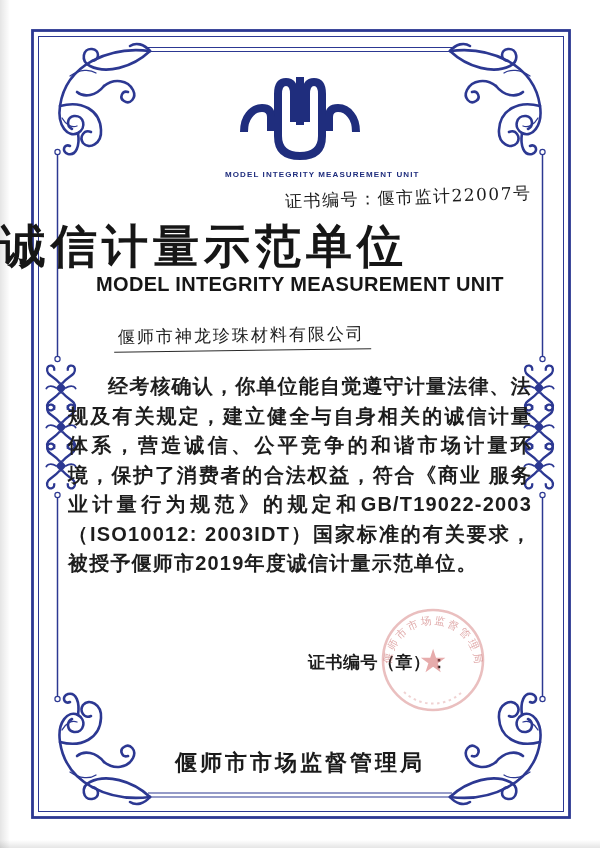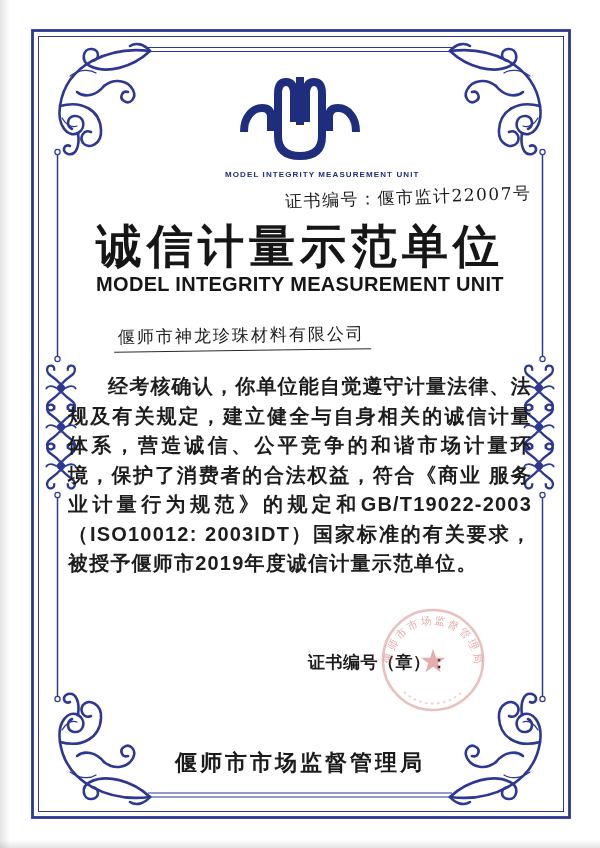--- a/index.html
+++ b/index.html
@@ -14,21 +14,21 @@
   .border-svg{position:absolute;left:0;top:0;}
 
   .logo-wrap{position:absolute;left:225px;top:72px;width:150px;text-align:center;}
   .logo-caption{margin-top:2px;font-size:8px;font-weight:bold;color:#1f2d7d;
     letter-spacing:1.1px;white-space:nowrap;}
 
   .cert-no{position:absolute;left:285px;top:186px;width:245px;text-align:right;
     font-family:"DejaVu Serif",serif;font-size:17px;color:#1c1c1c;
     transform:rotate(-2deg);letter-spacing:1.5px;white-space:nowrap;}
 
-  .title-zh{position:absolute;left:0;top:216px;width:600px;text-align:center;
+  .title-zh{position:absolute;left:0;top:216px;width:600px;text-align:left;
     font-family:"Liberation Serif",serif;font-weight:bold;font-size:46px;
     letter-spacing:5px;color:#161616;}
   .title-en{position:absolute;left:0;top:273px;width:600px;text-align:center;
     font-weight:bold;font-size:20px;letter-spacing:.3px;color:#161616;}
 
   .recipient{position:absolute;left:114px;top:324px;min-width:238px;
     font-family:"DejaVu Serif",serif;font-size:17px;color:#1c1c1c;
     letter-spacing:2px;border-bottom:1.6px solid #2a2a2a;padding:0 6px 3px 4px;
     transform:rotate(-.8deg);white-space:nowrap;}
 

